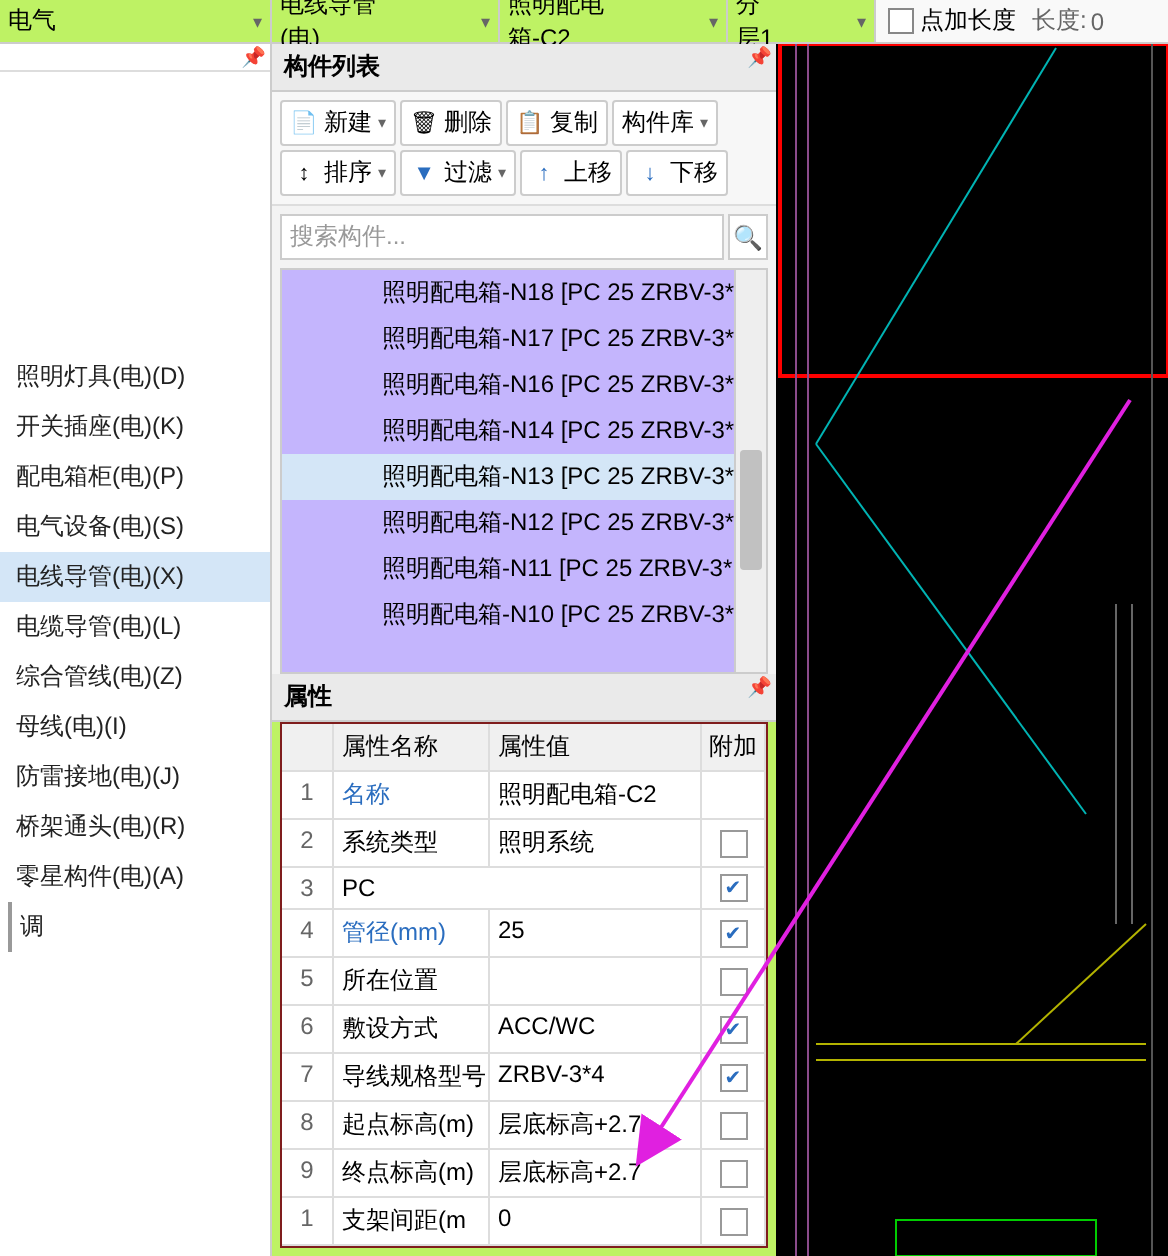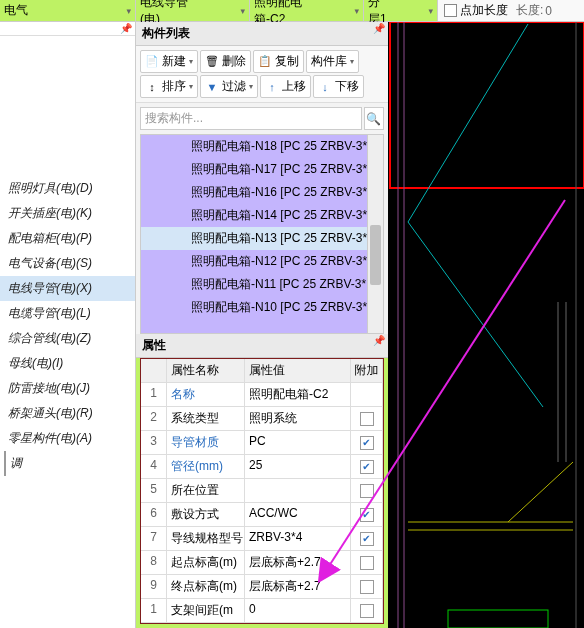--- a/index.html
+++ b/index.html
@@ -8,21 +8,21 @@
 .top-bar { display: flex; height: 22px; background: #f9f9f9; border-bottom: 1px solid #ccc; align-items: center; }
 .top-dd { display: flex; align-items: center; justify-content: space-between; padding: 0 4px; border-right: 1px solid #ccc; height: 100%; background: #bef264; gap: 40px; }
 .top-dd .chev { font-size: 9px; color: #666; }
 .chk-wrap { display: flex; align-items: center; padding: 0 6px; gap: 3px; }
 .chk { width: 13px; height: 13px; border: 1px solid #888; background: #fff; }
 
 .main-row { display: flex; height: 606px; }
 .left-col { width: 136px; background: #fff; border-right: 1px solid #ccc; position: relative; }
 .left-space { height: 14px; border-bottom: 1px solid #ddd; position: relative; }
 .pin-ico { position: absolute; right: 2px; top: 1px; font-size: 10px; color: #666; }
-.cat-list { padding-top: 140px; font-style: italic; }
+.cat-list { padding-top: 140px; }
 .cat-item { padding: 4px 8px; color: #222; }
 .cat-item.sel { background: #d4e6f7; }
 .cat-item.last { border-left: 2px solid #999; margin-left: 4px; padding-left: 4px; }
 
 .mid-col { width: 252px; background: #f3f3f3; display: flex; flex-direction: column; }
 .panel-hdr { background: #eaeaea; border-bottom: 1px solid #ccc; padding: 3px 6px; font-weight: bold; position: relative; }
 .toolbar { display: flex; flex-wrap: wrap; gap: 2px; padding: 4px; background: #f7f7f7; border-bottom: 1px solid #ddd; }
 .tbtn { display: flex; align-items: center; gap: 3px; padding: 2px 4px; background: #fff; border: 1px solid #ccc; border-radius: 2px; }
 .tbtn .ico { width: 14px; height: 14px; display: inline-flex; align-items: center; justify-content: center; font-size: 11px; }
 .tbtn .dd { font-size: 8px; color: #666; }
@@ -185,21 +185,20 @@
             <div class="pg-row">
               <div class="pg-c c-idx">2</div>
               <div class="pg-c c-name">系统类型</div>
               <div class="pg-c c-val">照明系统</div>
               <div class="pg-c c-ext">
                 <span class="pg-chk"></span>
               </div>
             </div>
             <div class="pg-row">
               <div class="pg-c c-idx">3</div>
-              <div class="pg-c c-name link">导管材质</div>
               <div class="pg-c c-val">PC</div>
               <div class="pg-c c-ext">
                 <span class="pg-chk">✔</span>
               </div>
             </div>
             <div class="pg-row">
               <div class="pg-c c-idx">4</div>
               <div class="pg-c c-name link">管径(mm)</div>
               <div class="pg-c c-val">25</div>
               <div class="pg-c c-ext">

